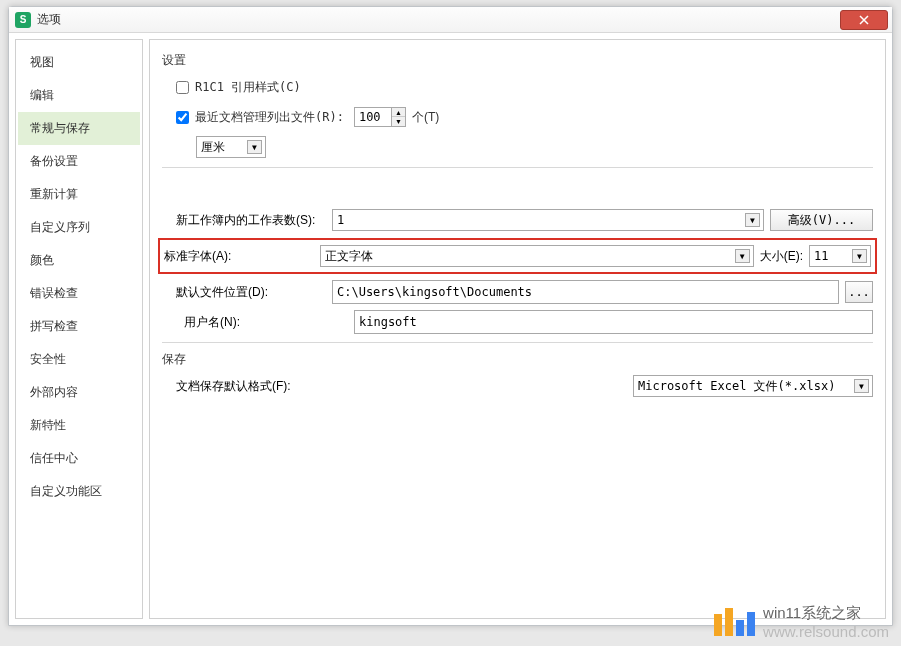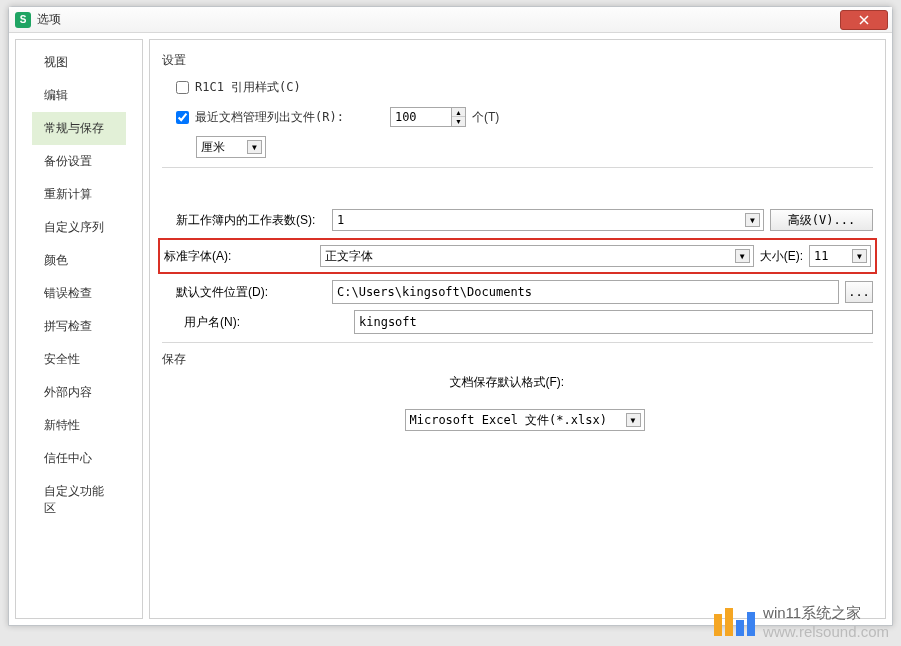--- a/index.html
+++ b/index.html
@@ -54,21 +54,21 @@
   .body {
     flex: 1;
     display: flex;
     padding: 6px;
     gap: 6px;
   }
   .sidebar {
     width: 128px;
     border: 1px solid #d0d0d0;
     background: #fff;
-    padding: 6px 16px;
+    padding: 6px 2px;
   }
   .side-item {
     padding: 8px 12px;
     color: #333;
     cursor: pointer;
   }
   .side-item.active { background: #e2f0d7; }
   .content {
     flex: 1;
     border: 1px solid #d0d0d0;
@@ -81,25 +81,24 @@
     display: flex;
     align-items: center;
     margin: 6px 0;
     min-height: 24px;
   }
   .indent { margin-left: 14px; }
   .lbl { width: 140px; color: #333; }
   .lbl-wide { width: 150px; }
   input[type=checkbox] { margin: 0 6px 0 0; vertical-align: middle; }
   .num-input {
-    width: 76px; height: 20px;
+    width: 52px; height: 20px;
     border: 1px solid #a8a8a8;
     display: flex; align-items: center;
     background: #fff;
-    margin-left: 36px;
   }
   .num-input span { flex:1; padding: 0 4px; font-family: "SimSun", monospace; }
   .num-input .spin {
     width: 14px; display:flex; flex-direction:column;
     border-left:1px solid #a8a8a8;
   }
   .num-input .spin div{ height:9px; font-size:7px; text-align:center; line-height:9px; background:#f0f0f0; border-bottom:1px solid #ccc;}
   .num-input .spin div:last-child{border-bottom:none;}
   .unit { margin-left: 6px; color:#333; }
   .select {
@@ -255,21 +254,21 @@
       <div class="row indent" style="gap:20px;margin-left:22px;">
         <span class="lbl-wide">用户名(N):</span>
         <div class="text-input" style="flex:1">
           <span>kingsoft</span>
         </div>
       </div>
 
       <div class="hr"></div>
       <div class="section-title">保存</div>
 
-      <div class="row indent" style="gap:9px;flex-direction:column;">
+      <div class="row indent" style="gap:9px;">
         <span class="lbl-wide">文档保存默认格式(F):</span>
         <div style="flex:1"></div>
         <div class="select" style="width:240px">
           <span>Microsoft Excel 文件(*.xlsx)</span>
           <div class="arrow">▼</div>
         </div>
       </div>
 
     </div>
   </div>

